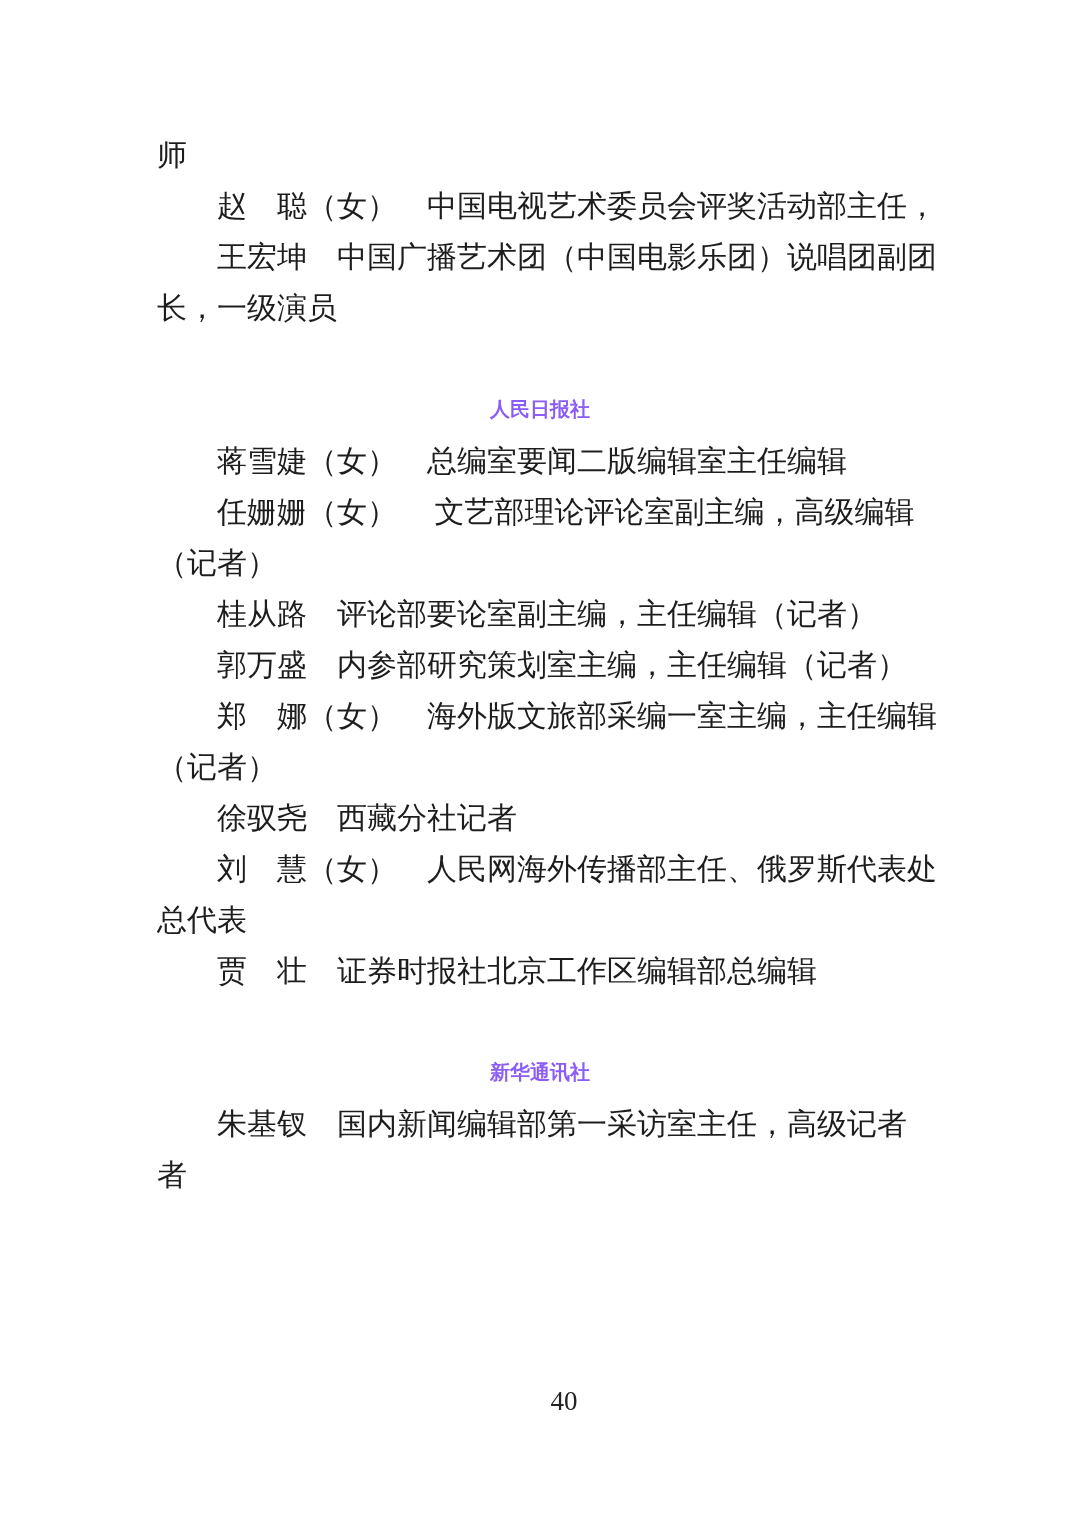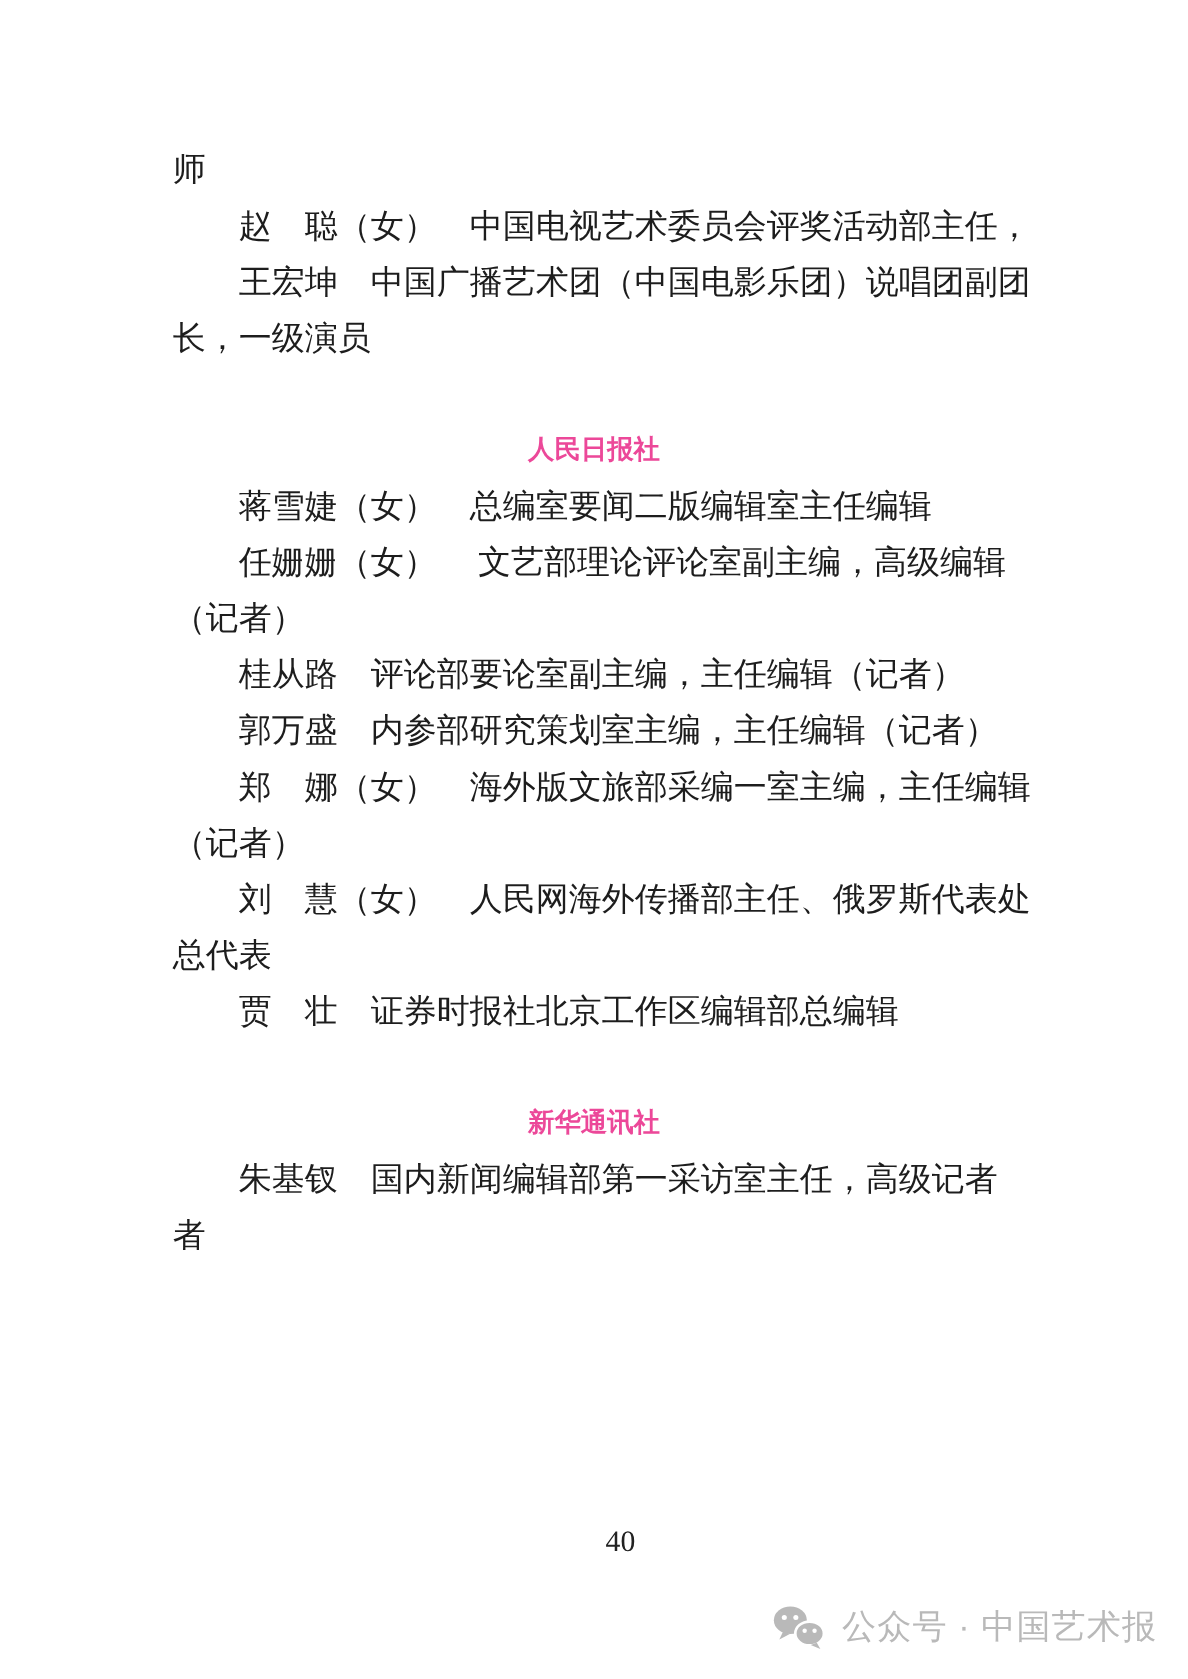--- a/index.html
+++ b/index.html
@@ -22,23 +22,23 @@
     line-height: 51px;
     font-size: 30px;
     color: #1d1d1d;
     white-space: pre;
   }
   .ln.ind { text-indent: 60px; }
   .sec-heading {
     height: 51px;
     line-height: 51px;
     margin: 51px 0 0 0;
-    font-size: 24px;
+    font-size: 20px;
     font-weight: 700;
-    color: #ec4899;
+    color: #8b5cf6;
     text-align: center;
     white-space: pre;
     font-family: "Liberation Serif", "DejaVu Serif", serif;
   }
   .page-number {
     position: absolute;
     left: 0;
     top: 1386px;
     width: 100%;
     text-align: center;
@@ -75,42 +75,26 @@
     <div class="ln">长，一级演员</div>
 
     <div class="sec-heading">人民日报社</div>
     <div class="ln ind">蒋雪婕（女）　总编室要闻二版编辑室主任编辑</div>
     <div class="ln ind">任姗姗（女）　 文艺部理论评论室副主编，高级编辑</div>
     <div class="ln">（记者）</div>
     <div class="ln ind">桂从路　评论部要论室副主编，主任编辑（记者）</div>
     <div class="ln ind">郭万盛　内参部研究策划室主编，主任编辑（记者）</div>
     <div class="ln ind">郑　娜（女）　海外版文旅部采编一室主编，主任编辑</div>
     <div class="ln">（记者）</div>
+    <div class="ln ind">徐驭尧　西藏分社记者</div>
     <div class="ln ind">刘　慧（女）　人民网海外传播部主任、俄罗斯代表处</div>
     <div class="ln">总代表</div>
     <div class="ln ind">贾　壮　证券时报社北京工作区编辑部总编辑</div>
 
     <div class="sec-heading">新华通讯社</div>
     <div class="ln ind">朱基钗　国内新闻编辑部第一采访室主任，高级记者</div>
     <div class="ln">者</div>
   </div>
 
   <div class="page-number">40</div>
 
-  <div class="watermark">
-    <svg class="wicon" width="50" height="40" viewBox="0 0 50 40" xmlns="http://www.w3.org/2000/svg">
-      <g fill="#b9b9b9">
-        <ellipse cx="16.5" cy="14" rx="15" ry="12.5"></ellipse>
-        <path d="M10 24 L6.5 31.5 L16 26.5 Z"></path>
-      </g>
-      <circle cx="11" cy="11.5" r="2.3" fill="#ffffff"></circle>
-      <circle cx="21.5" cy="11.5" r="2.3" fill="#ffffff"></circle>
-      <g fill="#b9b9b9" stroke="#ffffff" stroke-width="2.4">
-        <ellipse cx="34" cy="26" rx="13" ry="10.8"></ellipse>
-      </g>
-      <path d="M40.5 34.5 L43.8 40 L35 36.5 Z" fill="#b9b9b9"></path>
-      <circle cx="29.5" cy="23.5" r="2" fill="#ffffff"></circle>
-      <circle cx="38.5" cy="23.5" r="2" fill="#ffffff"></circle>
-    </svg>
-    <span>公众号 · 中国艺术报</span>
-  </div>
 
 </div>
 
 </body></html>

